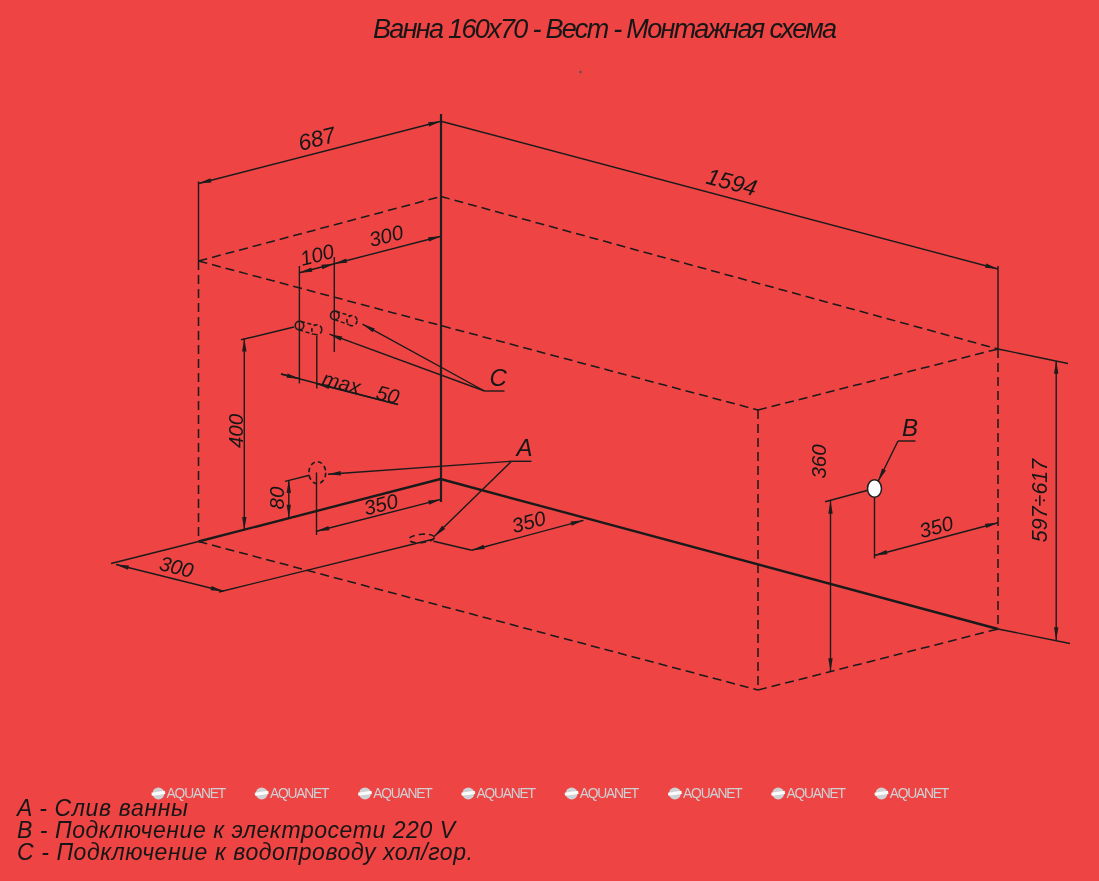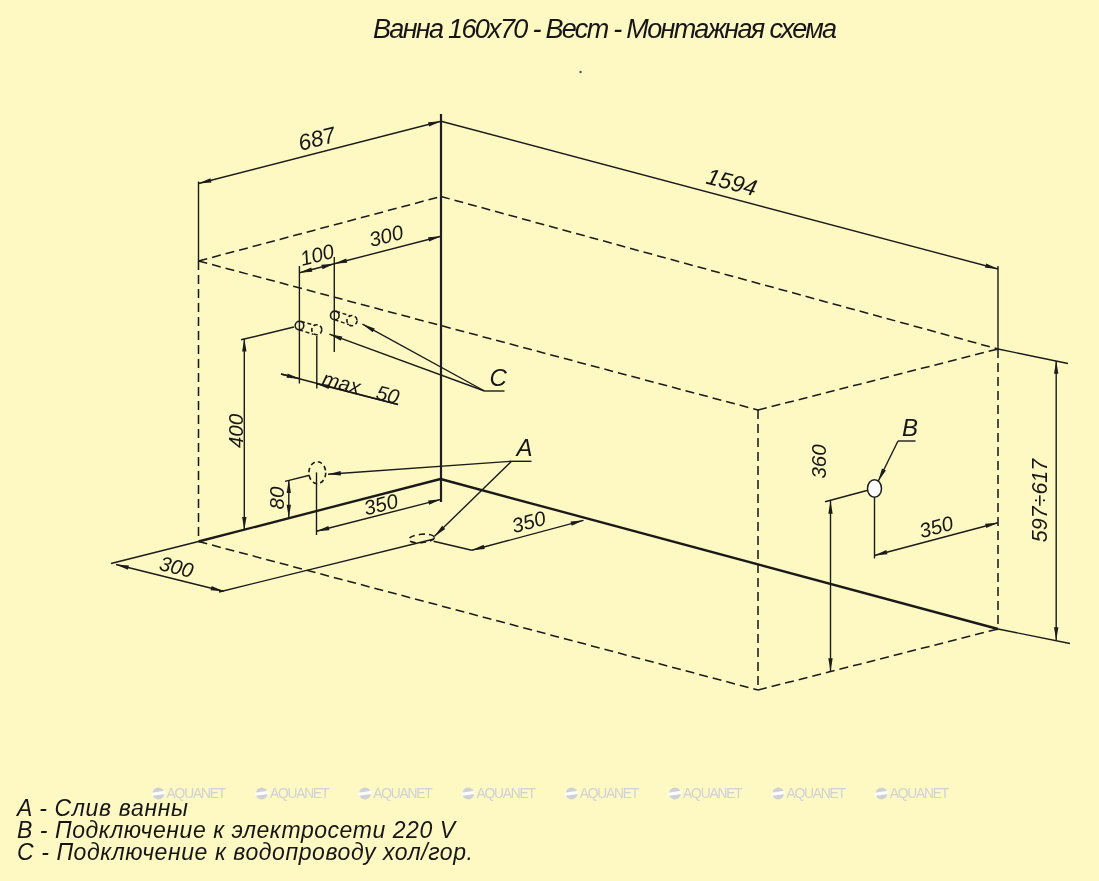--- a/index.html
+++ b/index.html
@@ -1,16 +1,16 @@
 <!DOCTYPE html>
 <html><head>
 <meta charset="utf-8">
 <style>
 html,body{margin:0;padding:0;background:#fff;}
-#pg{width:1099px;height:881px;position:relative;background:#fef9c3;}
+#pg{width:1099px;height:881px;position:relative;background:#ef4444;}
 svg text{font-family:"Liberation Sans",sans-serif;font-style:italic;fill:#161616;}
 .dim{font-size:20.5px;}
 .lbl{font-size:24px;}
 .ln{stroke:#1b1b1b;stroke-width:1.4;fill:none;}
 .lnb{stroke:#1a1a1a;stroke-width:2.35;fill:none;}
 .lnv{stroke:#1e1e1e;stroke-width:2.2;fill:none;}
 .dsh{stroke:#1b1b1b;stroke-width:1.55;fill:none;stroke-dasharray:9 5;}
 .cir{stroke:#1e1e1e;stroke-width:1.5;fill:#fdfdfd;}
 </style>
 </head>

